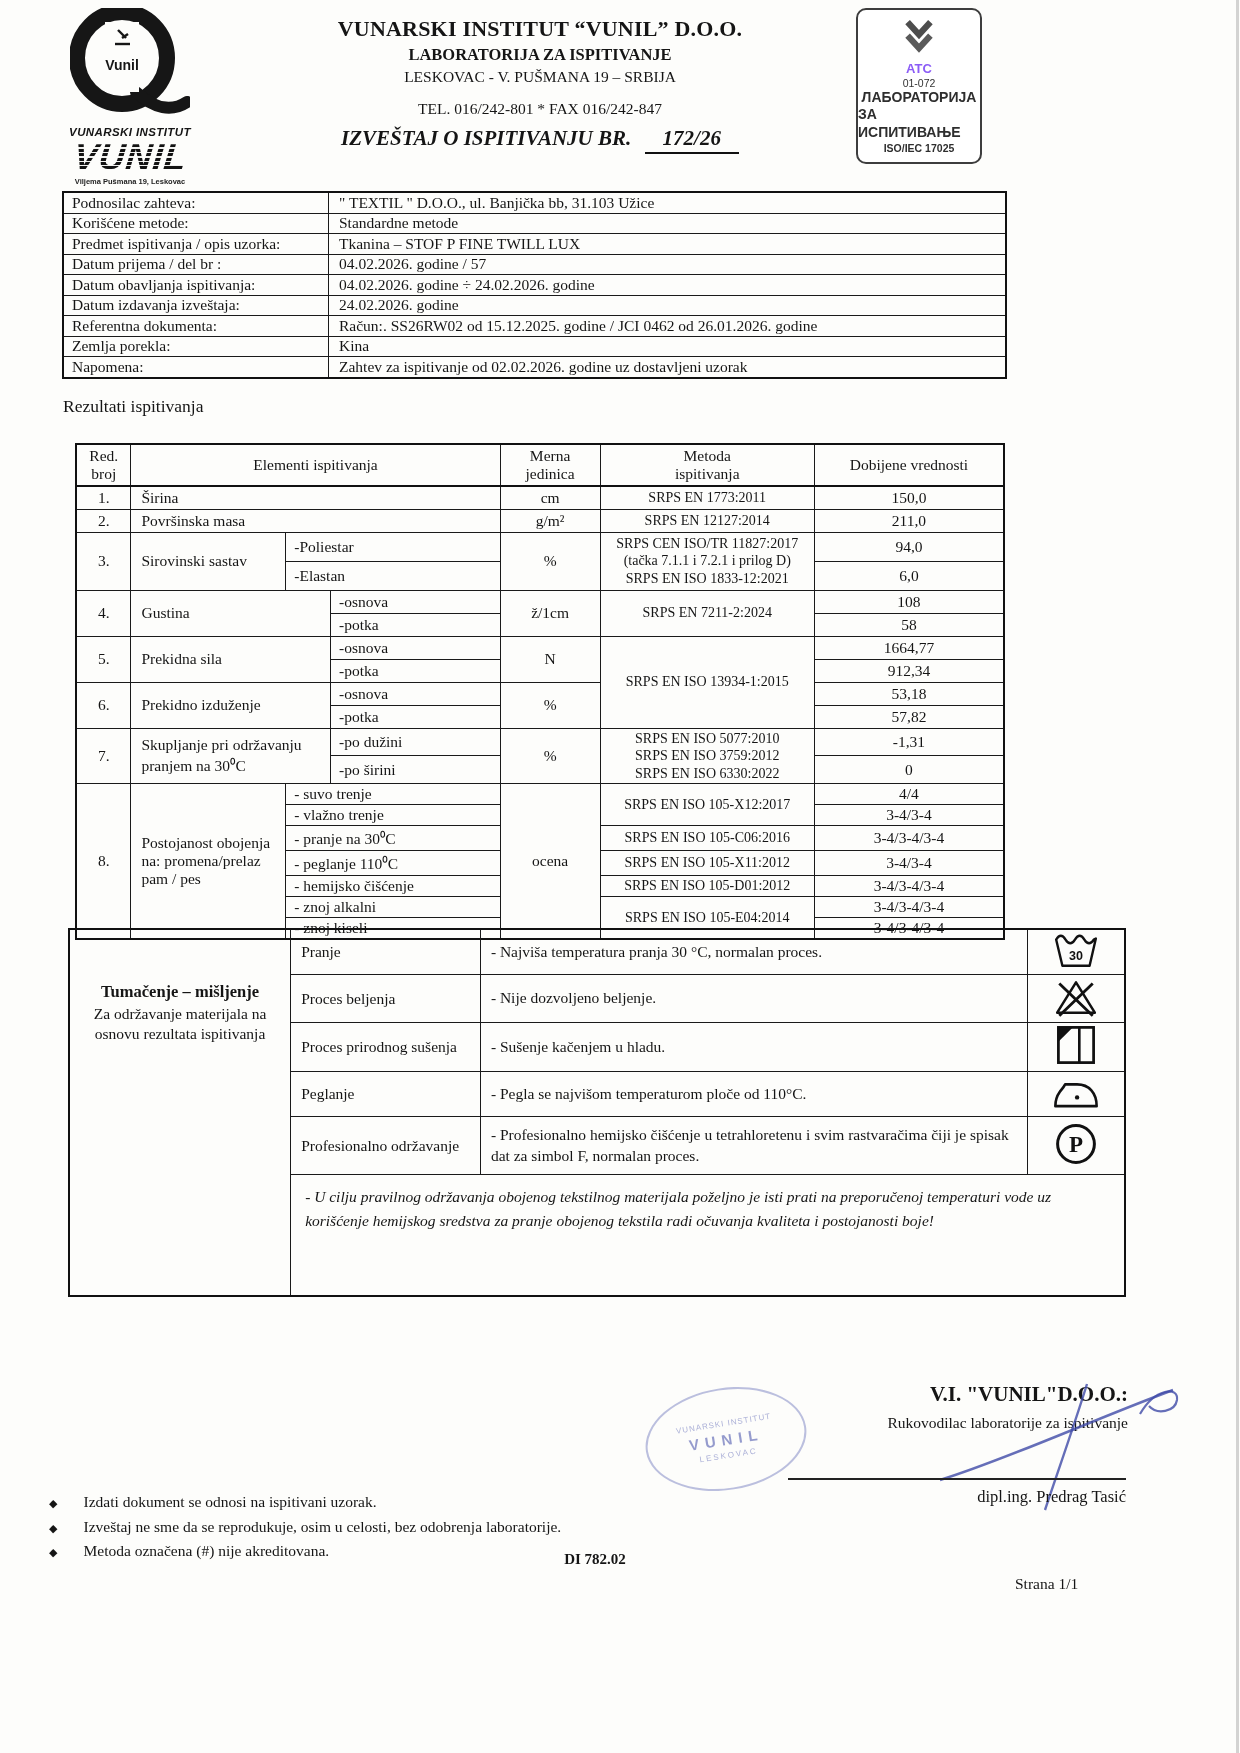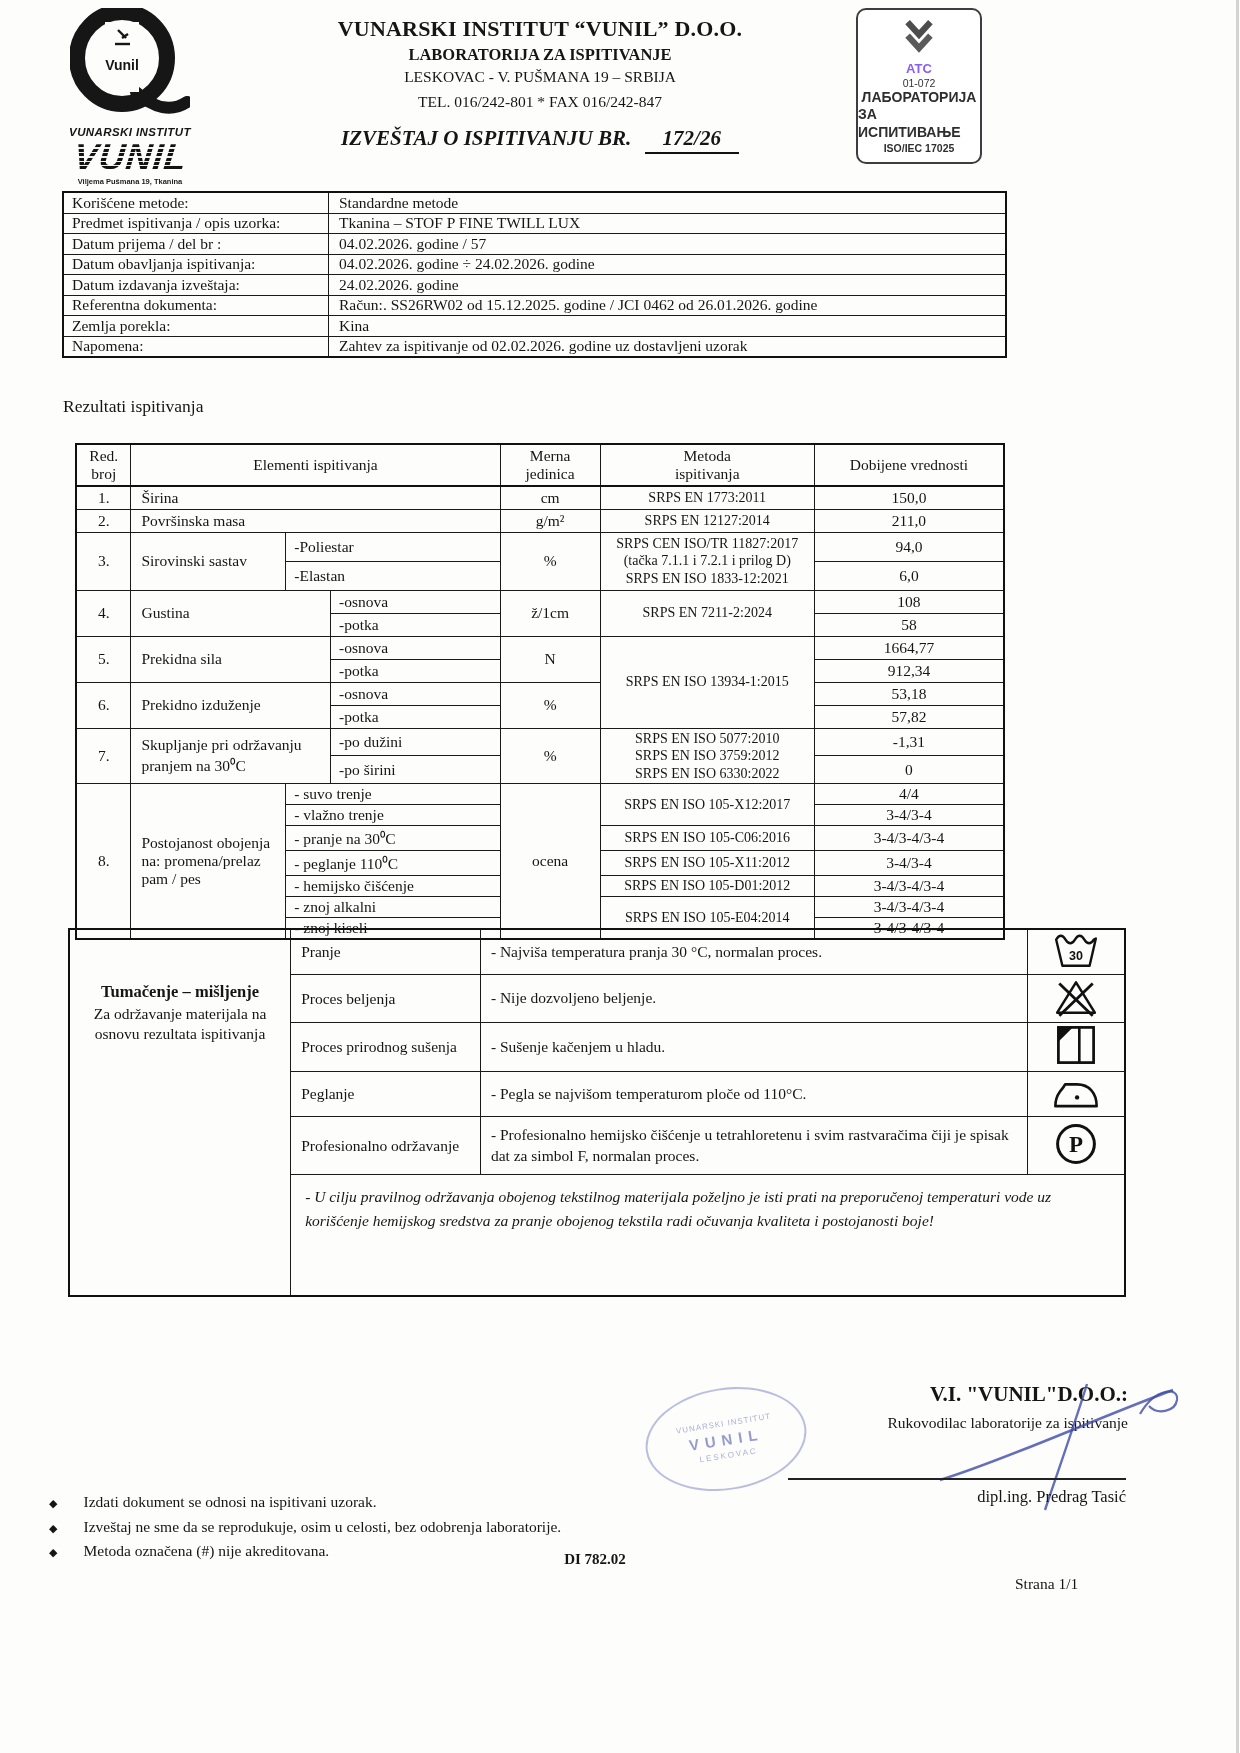--- a/index.html
+++ b/index.html
@@ -20,21 +20,21 @@
   .vunil-logo{font-family:"Liberation Sans",sans-serif;font-style:italic;font-weight:900;
               font-size:36px;letter-spacing:1px;color:#131313;transform:skewX(-6deg);display:inline-block;}
   .vunil-stripes{position:absolute;inset:4px 0 2px 0;pointer-events:none;
               background:repeating-linear-gradient(180deg,transparent 0 3px,rgba(253,253,251,.95) 3px 4.4px);}
   .logo-addr{font-family:"Liberation Sans",sans-serif;font-weight:bold;font-size:7.5px;color:#222;margin-top:-1px;}
 
   .head-center{left:240px;top:16px;width:600px;text-align:center;}
   .org-name{font-size:22px;font-weight:bold;letter-spacing:.2px;}
   .lab-line{font-size:16.5px;font-weight:bold;margin-top:3px;}
   .addr-line{font-size:15.5px;margin-top:3px;}
-  .tel-line{font-size:15.5px;margin-top:7px;}
+  .tel-line{font-size:15.5px;margin-top:14px;}
   .report-line{left:240px;top:126px;width:600px;text-align:center;
                font-size:21px;font-weight:bold;font-style:italic;}
   .rep-num{border-bottom:2.5px solid #111;padding:0 18px 2px 18px;margin-left:8px;}
 
   .badge{left:856px;top:8px;width:122px;height:152px;border:2px solid #3d3d3d;border-radius:10px;
          display:flex;flex-direction:column;align-items:center;justify-content:flex-start;
          font-family:"Liberation Sans",sans-serif;background:#fff;}
   .badge .atc{font-size:13px;font-weight:bold;color:#8b5cf6;margin-top:1px;}
   .badge .code{font-size:10.5px;color:#333;margin-top:1px;}
   .badge .cy{font-size:14px;font-weight:bold;color:#2e2e2e;line-height:1.25;}
@@ -110,21 +110,21 @@
         <path d="M52 30 L58 26"></path>
         <path d="M45 36 H60"></path>
       </g>
       <text x="52" y="62" text-anchor="middle" font-family="Liberation Sans, sans-serif" font-size="14" font-weight="bold" fill="#161616">Vunil</text>
     </svg>
     <div class="logo-inst">VUNARSKI INSTITUT</div>
     <div class="vunil-wrap">
       <span class="vunil-logo">VUNIL</span>
       <span class="vunil-stripes"></span>
     </div>
-    <div class="logo-addr">Viljema Pušmana 19, Tkanina</div>
+    <div class="logo-addr">Viljema Pušmana 19, Leskovac</div>
   </div>
 
   <div class="abs head-center">
     <div class="org-name">VUNARSKI INSTITUT “VUNIL” D.O.O.</div>
     <div class="lab-line">LABORATORIJA ZA ISPITIVANJE</div>
     <div class="addr-line">LESKOVAC - V. PUŠMANA 19 – SRBIJA</div>
     <div class="tel-line">TEL. 016/242-801 * FAX 016/242-847</div>
   </div>
 
   <div class="abs report-line">
@@ -144,20 +144,24 @@
     <div class="cy">ЗА ИСПИТИВАЊЕ</div>
     <div class="iso" style="margin-bottom:8px">ISO/IEC 17025</div>
   </div>
 
   <table class="abs info-table">
     <colgroup>
         <col style="width:250px">
         <col>
       </colgroup>
     <tbody>
+        <tr>
+          <td class="ilab">Podnosilac zahteva:</td>
+          <td class="ival">" TEXTIL " D.O.O., ul. Banjička bb, 31.103 Užice</td>
+        </tr>
     <tr>
           <td class="ilab">Korišćene metode:</td>
           <td class="ival">Standardne metode</td>
         </tr>
     <tr>
           <td class="ilab">Predmet ispitivanja / opis uzorka:</td>
           <td class="ival">Tkanina – STOF P FINE TWILL LUX</td>
         </tr>
     <tr>
           <td class="ilab">Datum prijema / del br :</td>

